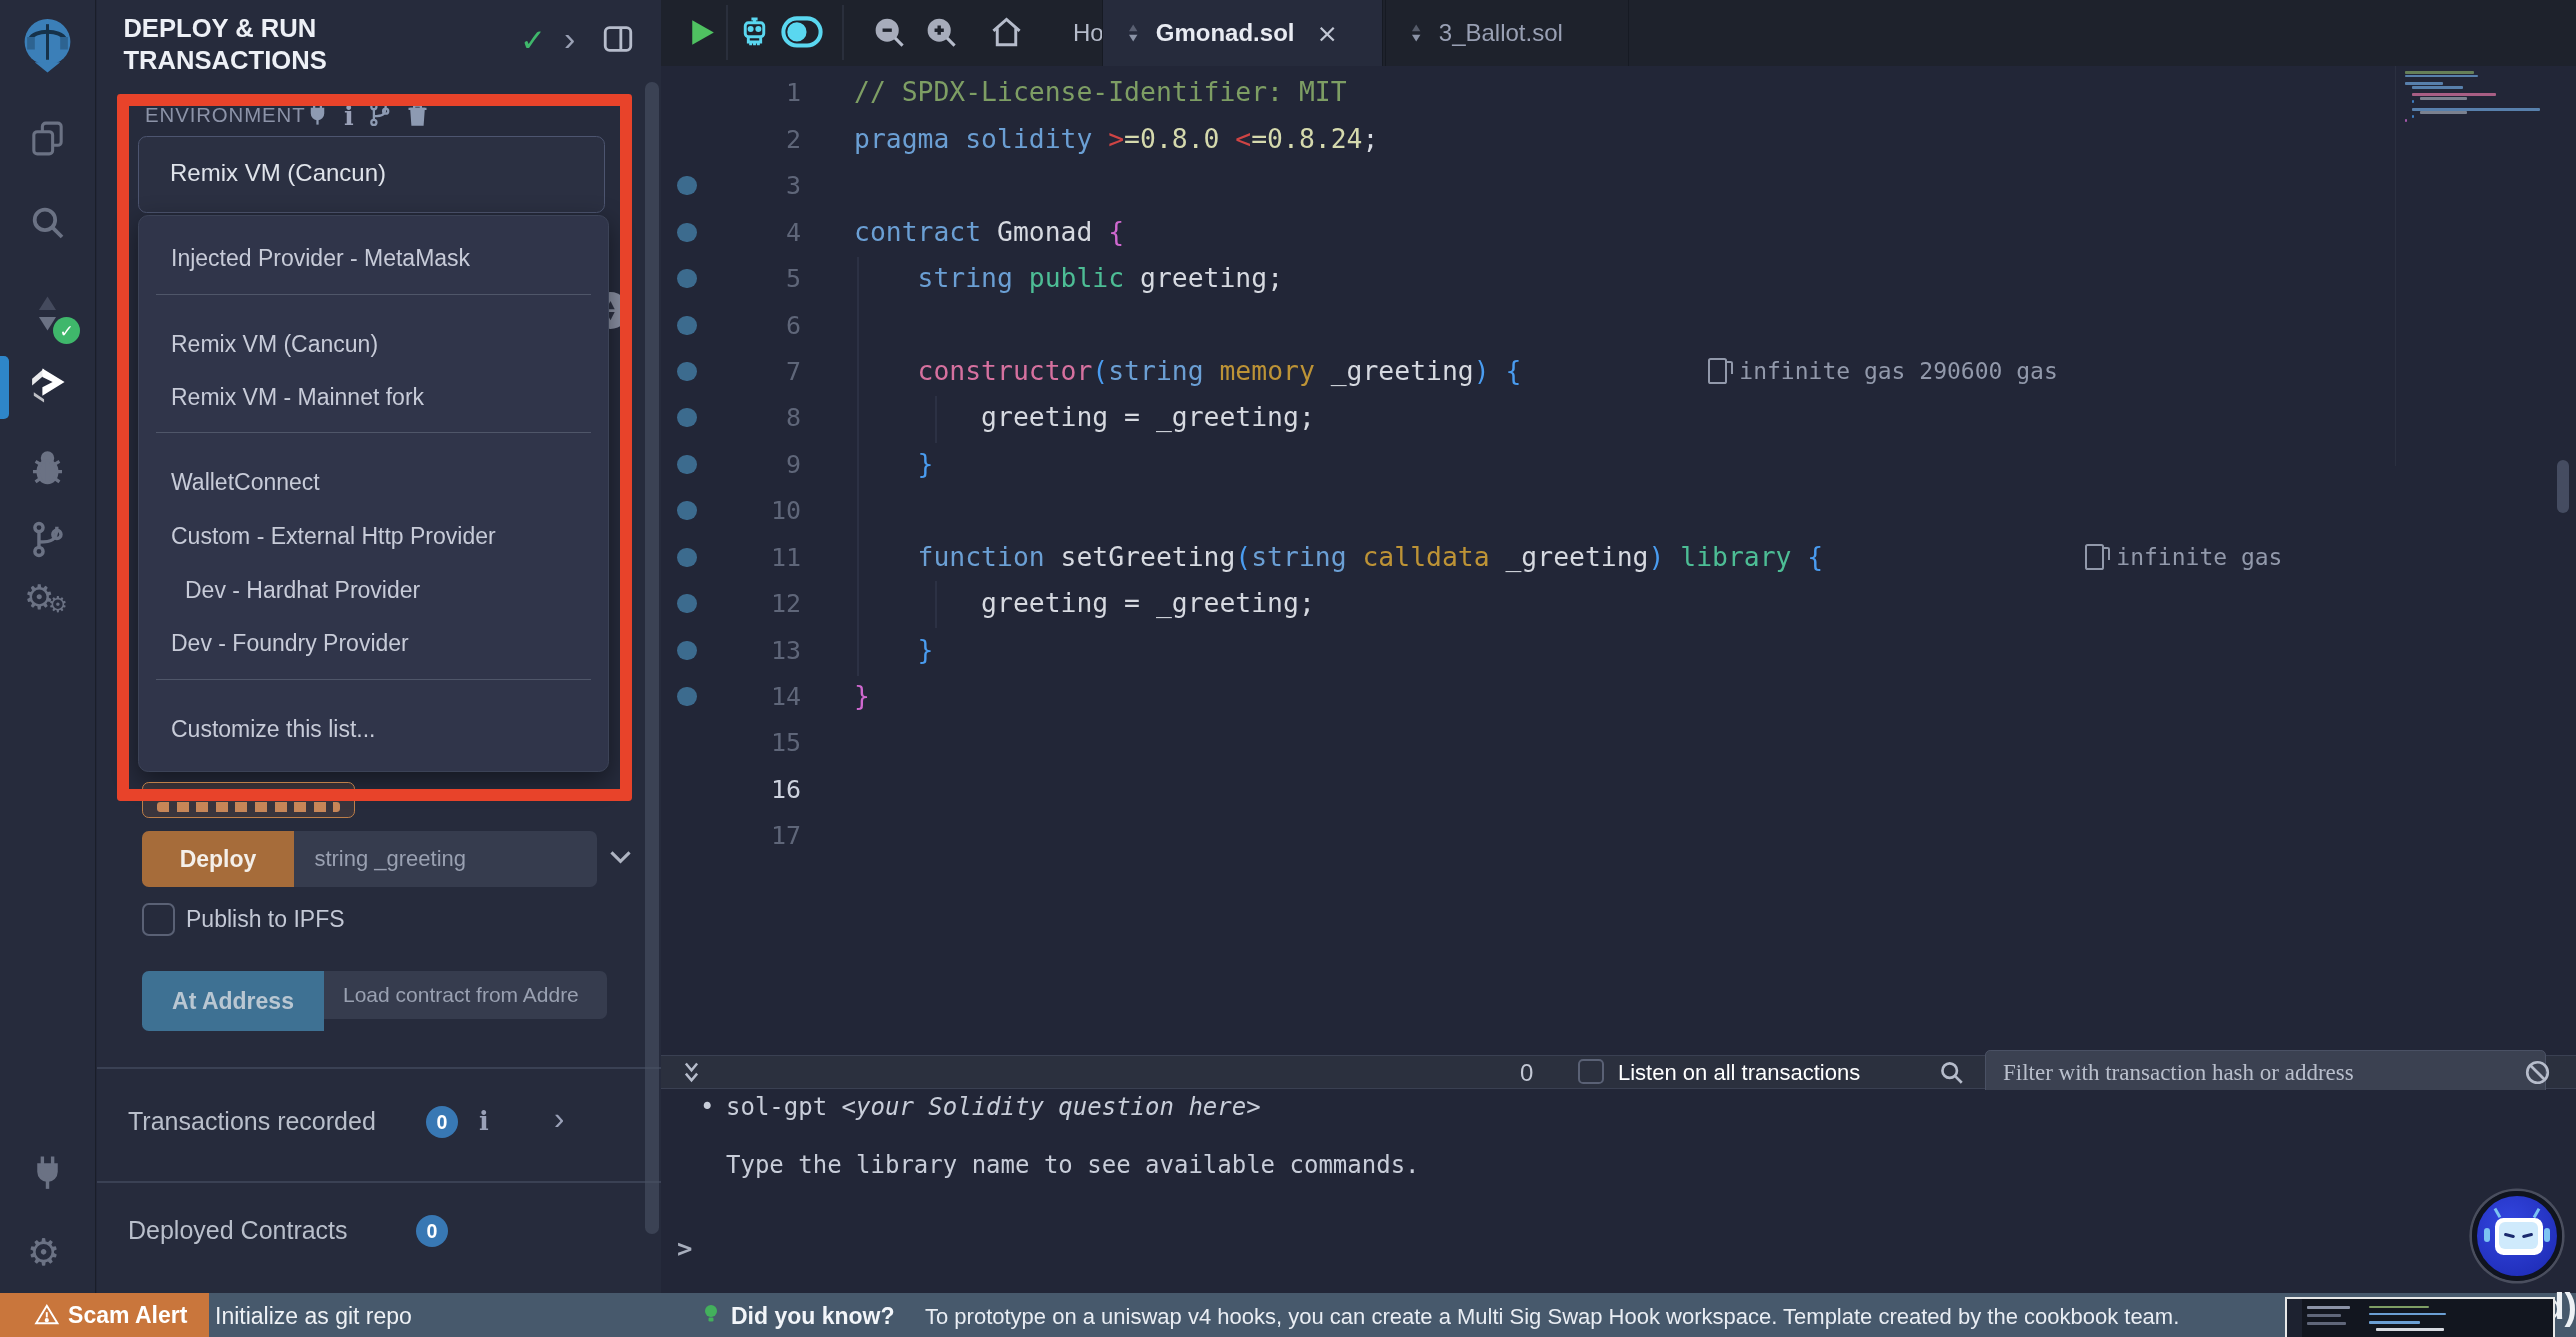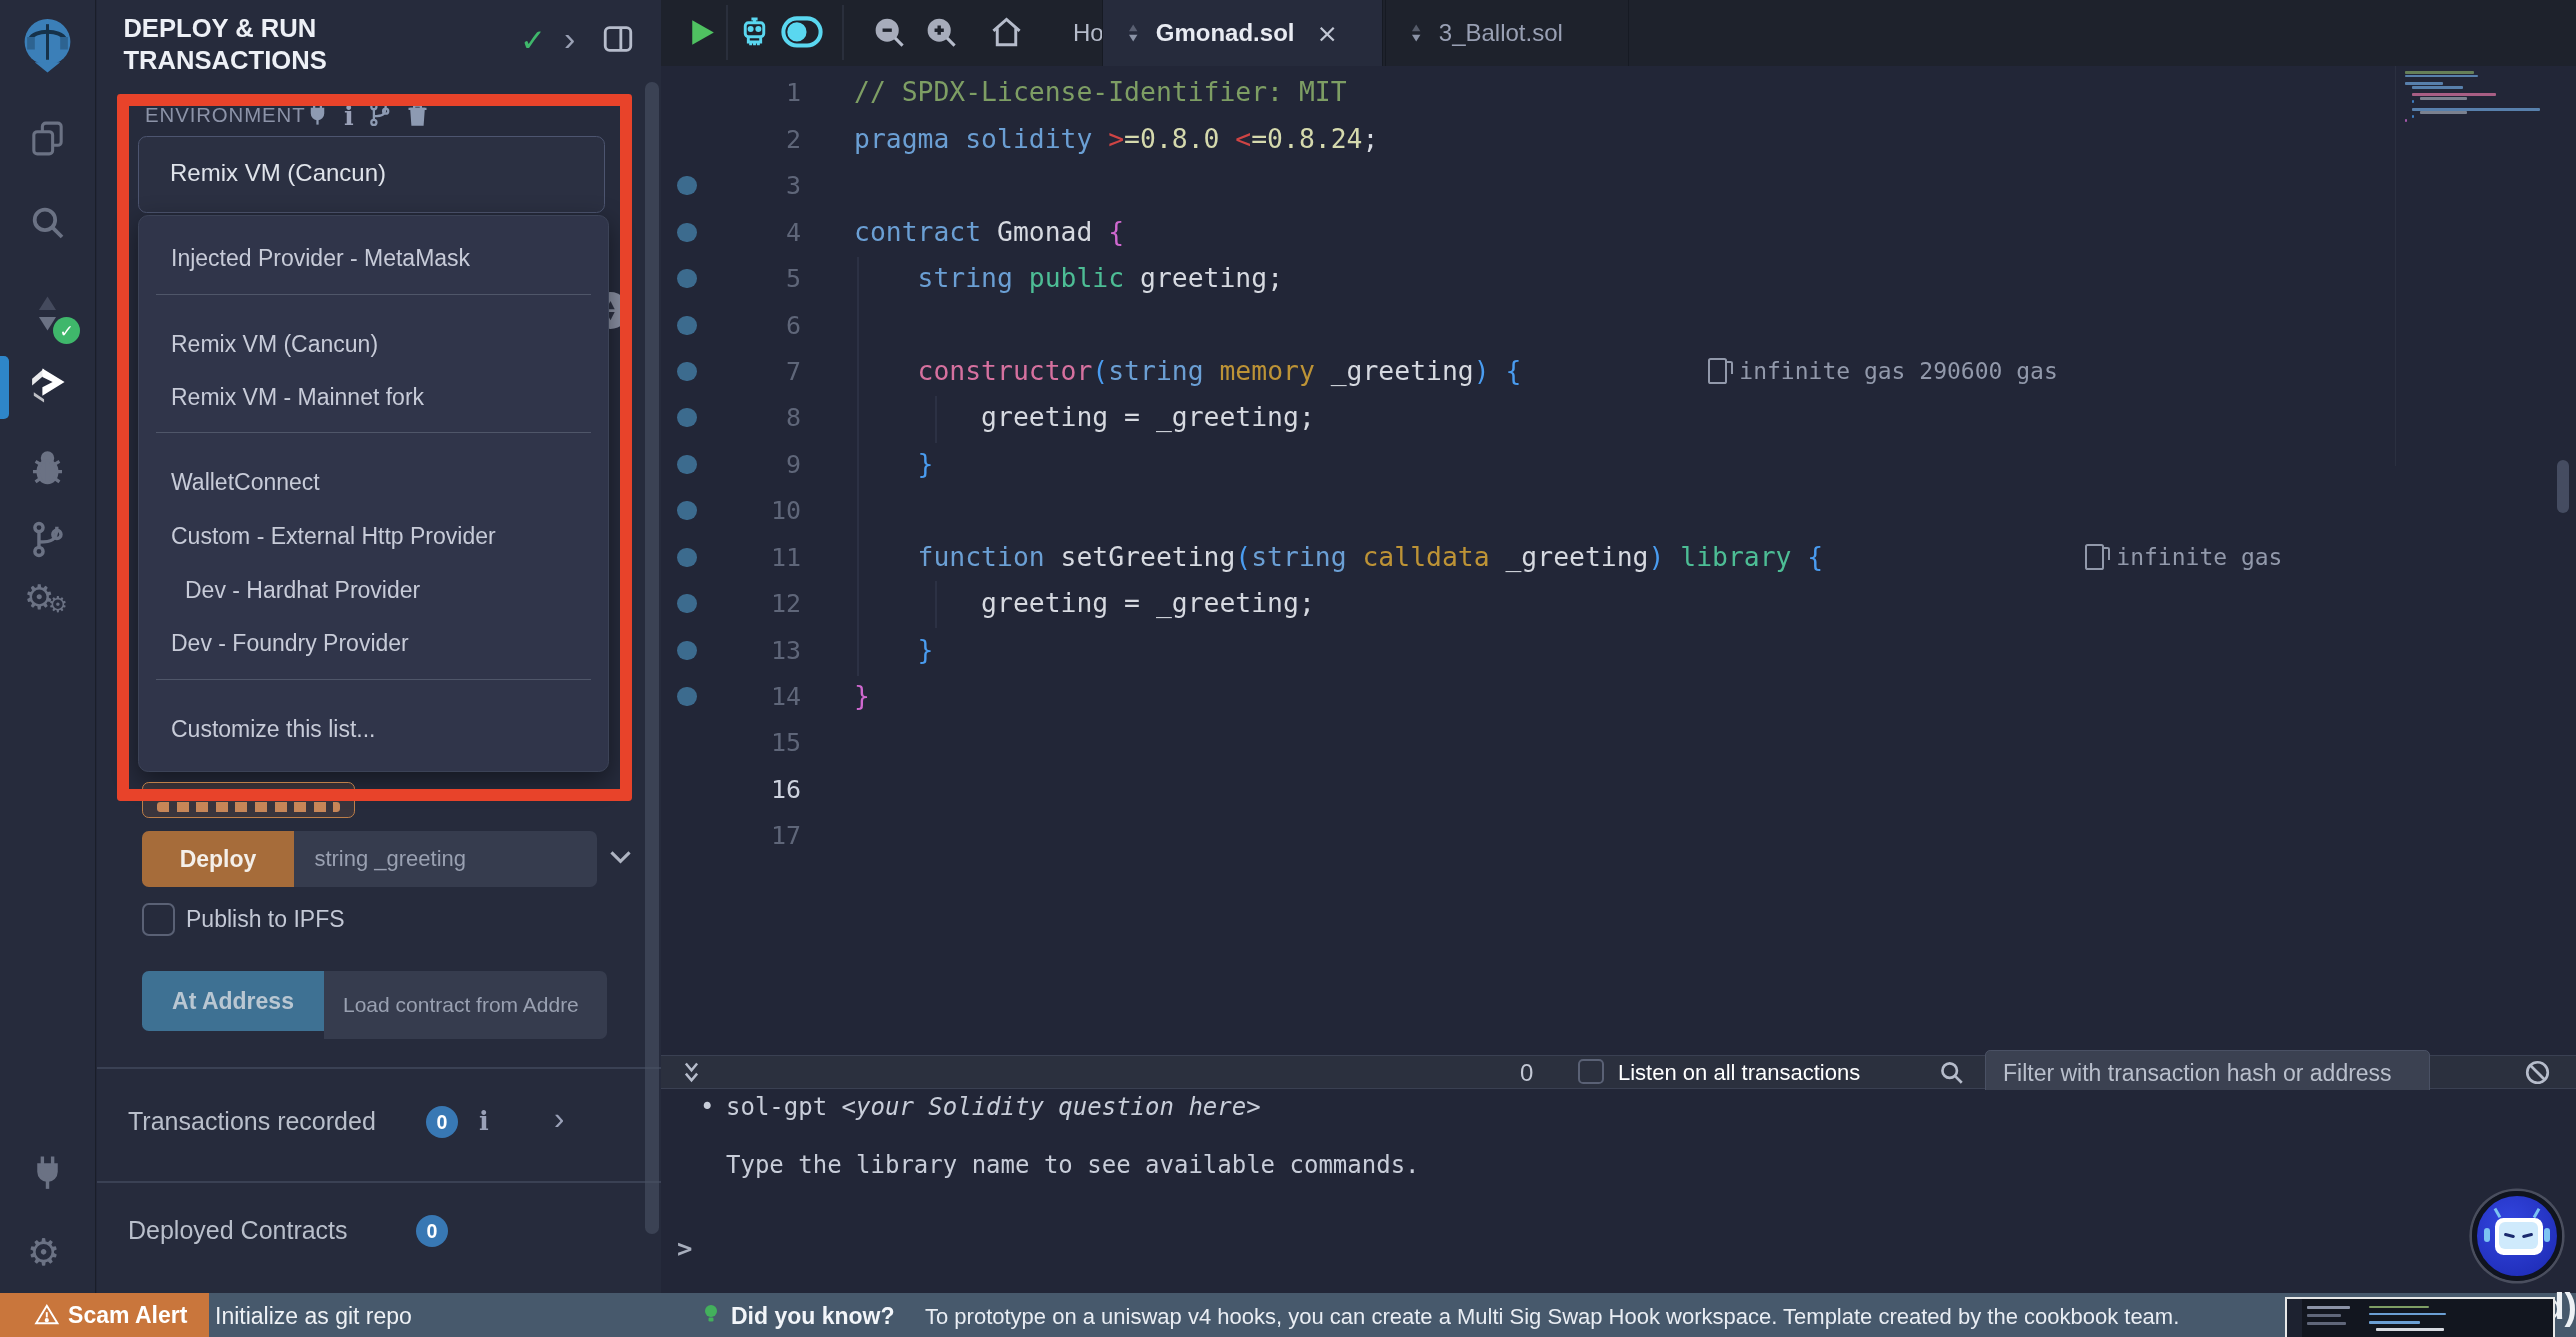--- a/index.html
+++ b/index.html
@@ -41,21 +41,21 @@
   #deploy-btn{left:45px;top:831px;width:152px;height:56px;background:#a66c3a;border:none;border-radius:6.8px 0 0 6.8px;
       color:#f4efe9;font-size:23px;font-weight:700;font-family:"Liberation Sans",sans-serif;}
   #deploy-input{left:197px;top:831px;width:303px;height:56px;background:#363c4e;border:none;border-radius:0 6.8px 6.8px 0;
       box-sizing:border-box;padding-left:20.4px;font-size:22px;color:#dfe3ea;font-family:"Liberation Sans",sans-serif;}
   #deploy-input::placeholder{color:#99a0b1;}
   #deploy-expand{left:508px;top:842px;width:31px;height:31px;color:#aeb4c2;}
   #publish-check{left:45px;top:903px;width:29px;height:29px;border:2.6px solid #5a6175;border-radius:6.8px;background:transparent;}
   #publish-label{left:89px;top:906px;font-size:23px;color:#c3c8d5;}
   #ataddr-btn{left:45px;top:971px;width:182px;height:60px;background:#3e7193;border:none;border-radius:6.8px 0 0 6.8px;
       color:#b9c7d2;font-size:23px;font-weight:700;font-family:"Liberation Sans",sans-serif;}
-  #ataddr-input{left:227px;top:971px;width:283px;height:68px;background:#363c4e;border:none;border-radius:0 6.8px 6.8px 0;
+  #ataddr-input{left:227px;top:971px;width:283px;height:48px;background:#363c4e;border:none;border-radius:0 6.8px 6.8px 0;
       box-sizing:border-box;padding-left:19px;font-size:21px;color:#dfe3ea;font-family:"Liberation Sans",sans-serif;}
   #ataddr-input::placeholder{color:#99a0b1;}
   .panel-div{left:0;width:564px;height:1.7px;background:#3a4154;}
   .section-label{font-size:25px;color:#b9bfcb;}
   .badge{width:32px;height:32px;border-radius:50%;background:#3878b4;color:#fff;font-size:19.6px;font-weight:700;
       display:flex;align-items:center;justify-content:center;}
   .info-i{font-family:"DejaVu Serif",serif;font-size:25.6px;color:#9aa1b8;font-weight:700;}
   #panel-scroll{left:548px;top:82px;width:13.6px;height:1152px;border-radius:6.8px;background:#4a5164;opacity:.6;}
 
   
@@ -86,22 +86,22 @@
   .guide{position:absolute;width:1.7px;background:#2c3144;}
   #minimap{position:absolute;left:1734px;top:0;width:155px;height:400px;border-left:1.7px solid #2b3040;}
   .mm-bar{position:absolute;height:2.6px;border-radius:0.9px;opacity:.75;}
   #ed-scroll{position:absolute;left:1896px;top:394px;width:12px;height:53px;background:#454c61;border-radius:6px;}
 
   
   #term-bar{left:661px;top:1055px;width:1915px;height:34px;background:#2b303e;border-top:1.7px solid #3a4052;border-bottom:1.7px solid #3a4052;box-sizing:border-box;}
   #term-count{font-size:24px;color:#c3c8d5;}
   #term-check{left:917px;top:2.6px;width:25.6px;height:25.6px;border:2.6px solid #5a6175;border-radius:5.1px;box-sizing:border-box;}
   #term-listen{font-size:22px;color:#ffffff;}
-  #term-filter{left:1324px;top:-6px;width:445px;height:46px;background:#3b4151;border:0.9px solid #4a5164;border-radius:5.1px;
-      box-sizing:border-box;padding-left:17px;font-size:23px;color:#dfe3ea;font-family:Liberation Sans, sans-serif;}
+  #term-filter{left:1324px;top:-6px;width:561px;height:46px;background:#3b4151;border:0.9px solid #4a5164;border-radius:5.1px;
+      box-sizing:border-box;padding-left:17px;font-size:23px;color:#dfe3ea;font-family:Liberation Serif, serif;}
   #term-filter::placeholder{color:#b9bfcc;}
   #term-content{left:661px;top:1090px;width:1915px;height:204px;background:#222637;
       font-family:"DejaVu Sans Mono",monospace;font-size:24px;color:#c8cdd9;}
   .term-line{position:absolute;left:65px;}
   #term-bullet{position:absolute;left:39px;top:3.4px;}
   #term-prompt{position:absolute;left:16px;top:143px;font-weight:700;color:#a8aebd;font-size:25.6px;}
 
   
   #statusbar{left:0;top:1293px;width:2576px;height:44px;background:#47596c;}
   #scam{left:0;top:0;width:209px;height:44px;background:#c9763c;display:flex;align-items:center;}

